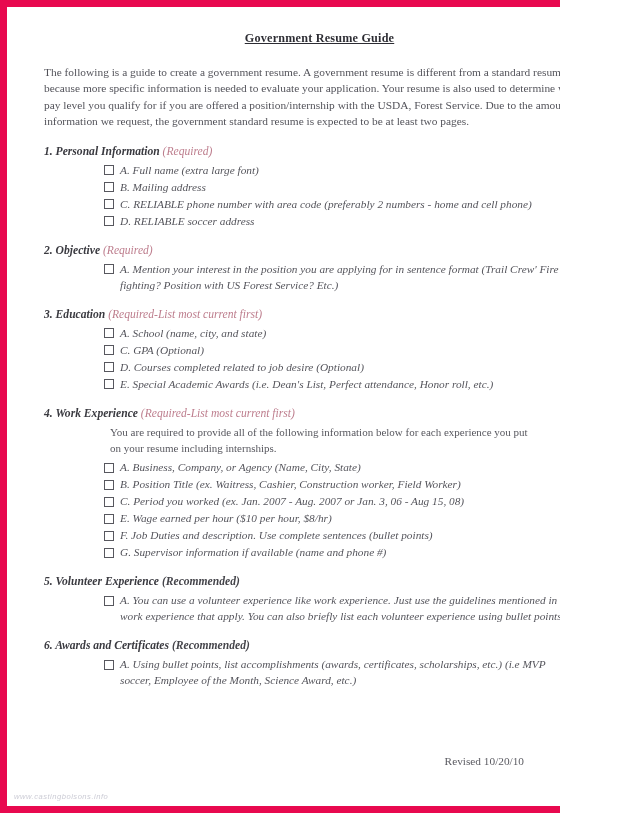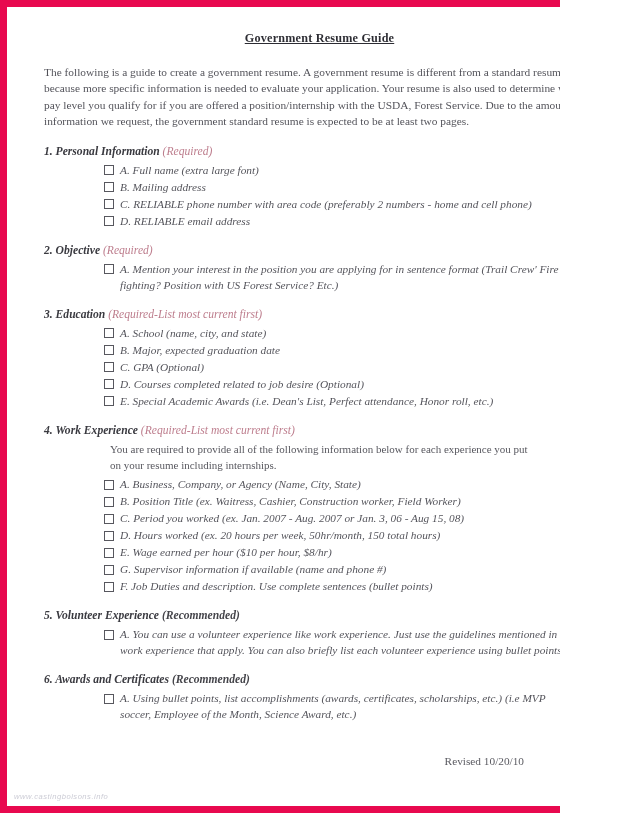--- a/index.html
+++ b/index.html
@@ -173,43 +173,39 @@
             <div class="item">
               <span class="checkbox"></span>
               <span class="item-text">B. Mailing address</span>
             </div>
             <div class="item">
               <span class="checkbox"></span>
               <span class="item-text">C. RELIABLE phone number with area code (preferably 2 numbers - home and cell phone)</span>
             </div>
             <div class="item">
               <span class="checkbox"></span>
-              <span class="item-text">D. RELIABLE email address</span>
+              <span class="item-text">D. RELIABLE soccer address</span>
             </div>
           </div>
         </div>
         <div class="section">
           <div class="section-head"><span>2.</span> <span>Objective</span> <span class="qualifier">(Required)</span></div>
           <div class="items">
             <div class="item wide">
               <span class="checkbox"></span>
               <span class="item-text">A. Mention your interest in the position you are applying for in sentence format (Trail Crew' Fire fighting? Position with US Forest Service? Etc.)</span>
             </div>
           </div>
         </div>
         <div class="section">
           <div class="section-head"><span>3.</span> <span>Education</span> <span class="qualifier">(Required-List most current first)</span></div>
           <div class="items">
             <div class="item">
               <span class="checkbox"></span>
               <span class="item-text">A. School (name, city, and state)</span>
-            </div>
-            <div class="item">
-              <span class="checkbox"></span>
-              <span class="item-text">B. Major, expected graduation date</span>
             </div>
             <div class="item">
               <span class="checkbox"></span>
               <span class="item-text">C. GPA (Optional)</span>
             </div>
             <div class="item">
               <span class="checkbox"></span>
               <span class="item-text">D. Courses completed related to job desire (Optional)</span>
             </div>
             <div class="item">
@@ -229,33 +225,29 @@
             <div class="item">
               <span class="checkbox"></span>
               <span class="item-text">B. Position Title (ex. Waitress, Cashier, Construction worker, Field Worker)</span>
             </div>
             <div class="item">
               <span class="checkbox"></span>
               <span class="item-text">C. Period you worked (ex. Jan. 2007 - Aug. 2007 or Jan. 3, 06 - Aug 15, 08)</span>
             </div>
             <div class="item">
               <span class="checkbox"></span>
-              <span class="item-text">D. Hours worked (ex. 20 hours per week, 50hr/month, 150 total hours)</span>
-            </div>
-            <div class="item">
-              <span class="checkbox"></span>
               <span class="item-text">E. Wage earned per hour ($10 per hour, $8/hr)</span>
             </div>
             <div class="item">
               <span class="checkbox"></span>
+              <span class="item-text">F. Job Duties and description. Use complete sentences (bullet points)</span>
+            </div>
+            <div class="item">
+              <span class="checkbox"></span>
               <span class="item-text">G. Supervisor information if available (name and phone #)</span>
-            </div>
-            <div class="item">
-              <span class="checkbox"></span>
-              <span class="item-text">F. Job Duties and description. Use complete sentences (bullet points)</span>
             </div>
           </div>
         </div>
         <div class="section">
           <div class="section-head"><span>5.</span> <span>Volunteer Experience</span> <span class="qualifier bold-black">(Recommended)</span></div>
           <div class="items">
             <div class="item wide">
               <span class="checkbox"></span>
               <span class="item-text">A. You can use a volunteer experience like work experience. Just use the guidelines mentioned in work experience that apply. You can also briefly list each volunteer experience using bullet points.</span>
             </div>

